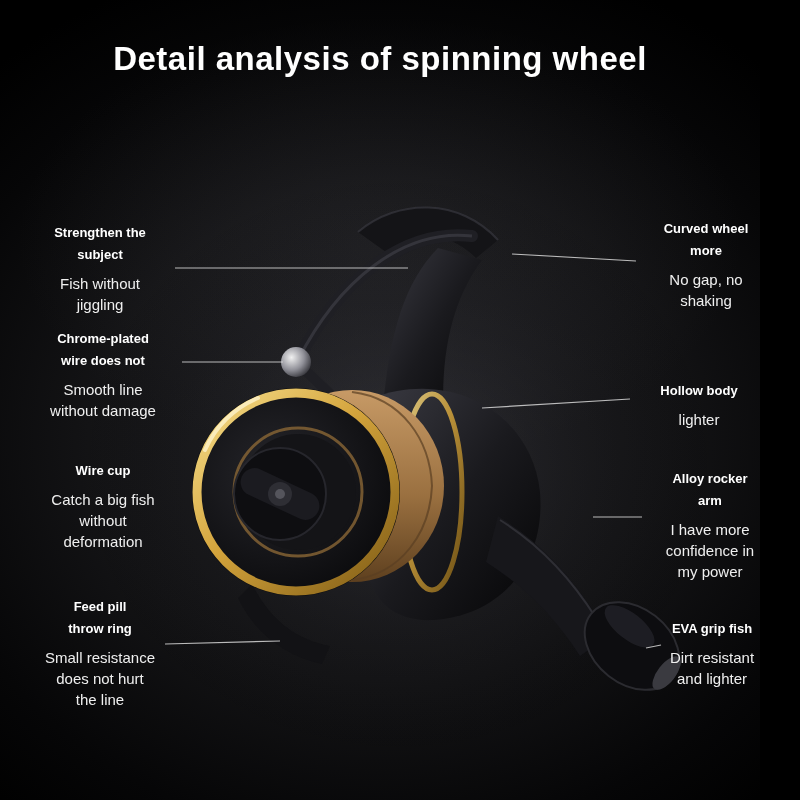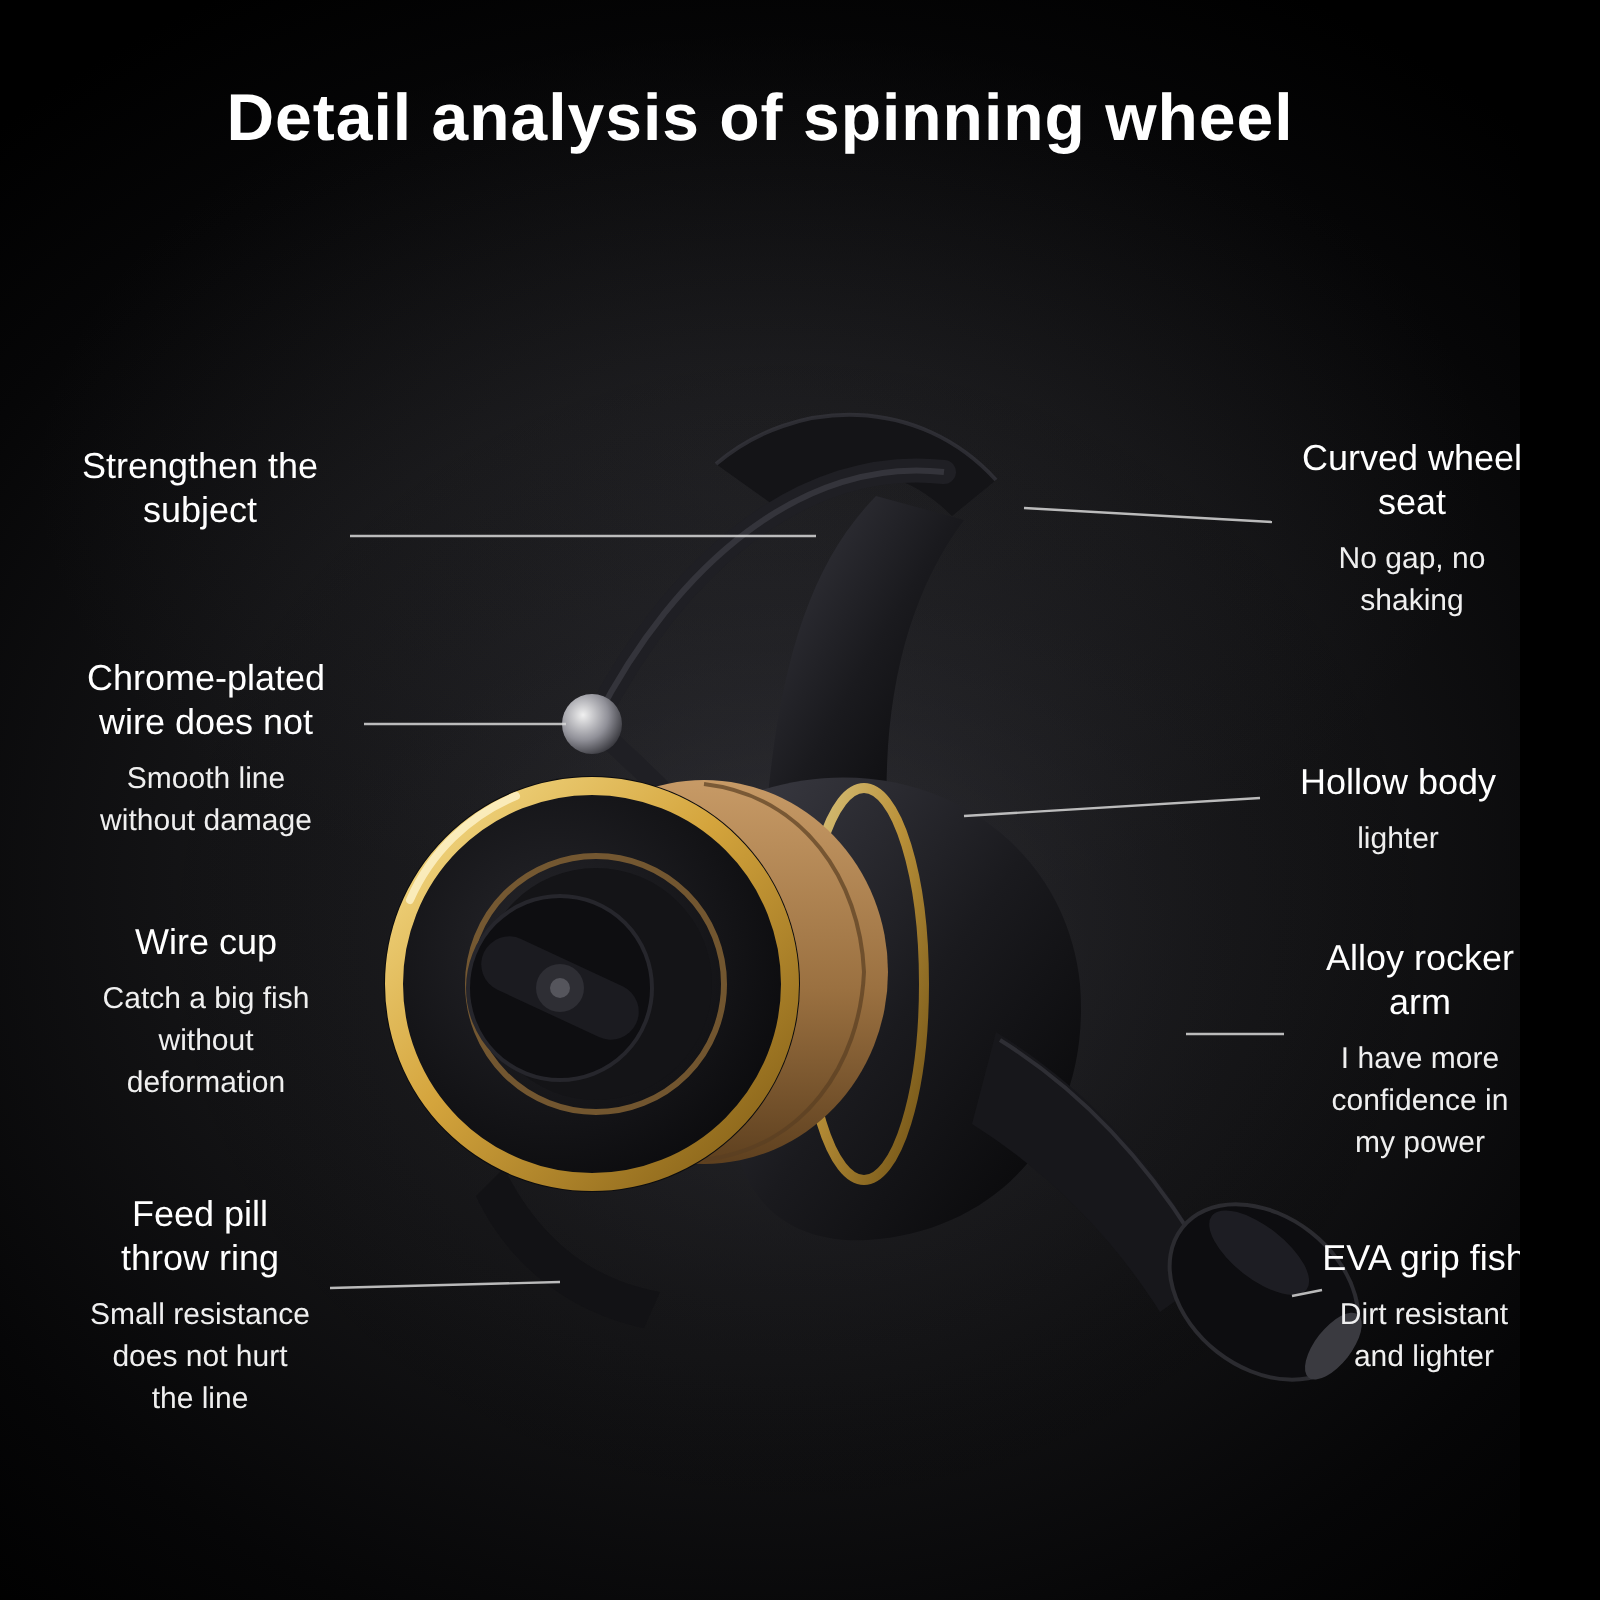--- a/index.html
+++ b/index.html
@@ -14,21 +14,21 @@
   }
 
   .title {
     position:absolute; top:40px; left:0; width:100%;
     text-align:center; color:#ffffff; font-size:33px; font-weight:bold;
     letter-spacing:0.5px;
   }
 
   .callout { position:absolute; width:170px; text-align:center; color:#fff; }
   .callout h3 {
-    font-size:18px; font-weight:normal; line-height:22px;
+    font-size:13px; font-weight:bold; line-height:22px;
     white-space:pre-line; color:#ffffff;
   }
   .callout p {
     font-size:15px; line-height:21px; margin-top:7px;
     white-space:pre-line; color:#efefef; font-weight:normal;
   }
 
   .co-l1 { left:15px;  top:222px; }
   .co-l2 { left:18px;  top:328px; }
   .co-l3 { left:18px;  top:460px; }
@@ -131,20 +131,22 @@
     <line x1="482" y1="408" x2="630" y2="399" stroke="#d8d8d8" stroke-width="1.2" opacity="0.85"></line>
     <line x1="593" y1="517" x2="642" y2="517" stroke="#d8d8d8" stroke-width="1.2" opacity="0.85"></line>
     <line x1="646" y1="648" x2="661" y2="645" stroke="#d8d8d8" stroke-width="1.2" opacity="0.85"></line>
   </svg>
 
   <h1 class="title">Detail analysis of spinning wheel</h1>
 
   <div class="callout co-l1">
     <h3>Strengthen the
 subject</h3>
+    <p>Fish without
+jiggling</p>
   </div>
   <div class="callout co-l3">
     <h3>Wire cup</h3>
     <p>Catch a big fish
 without
 deformation</p>
   </div>
   <div class="callout co-l2">
     <h3>Chrome-plated
 wire does not</h3>
@@ -154,21 +156,21 @@
   <div class="callout co-l4">
     <h3>Feed pill
 throw ring</h3>
     <p>Small resistance
 does not hurt
 the line</p>
   </div>
 
   <div class="callout co-r1">
     <h3>Curved wheel
-seat</h3>
+more</h3>
     <p>No gap, no
 shaking</p>
   </div>
   <div class="callout co-r2">
     <h3>Hollow body</h3>
     <p>lighter</p>
   </div>
   <div class="callout co-r3">
     <h3>Alloy rocker
 arm</h3>

